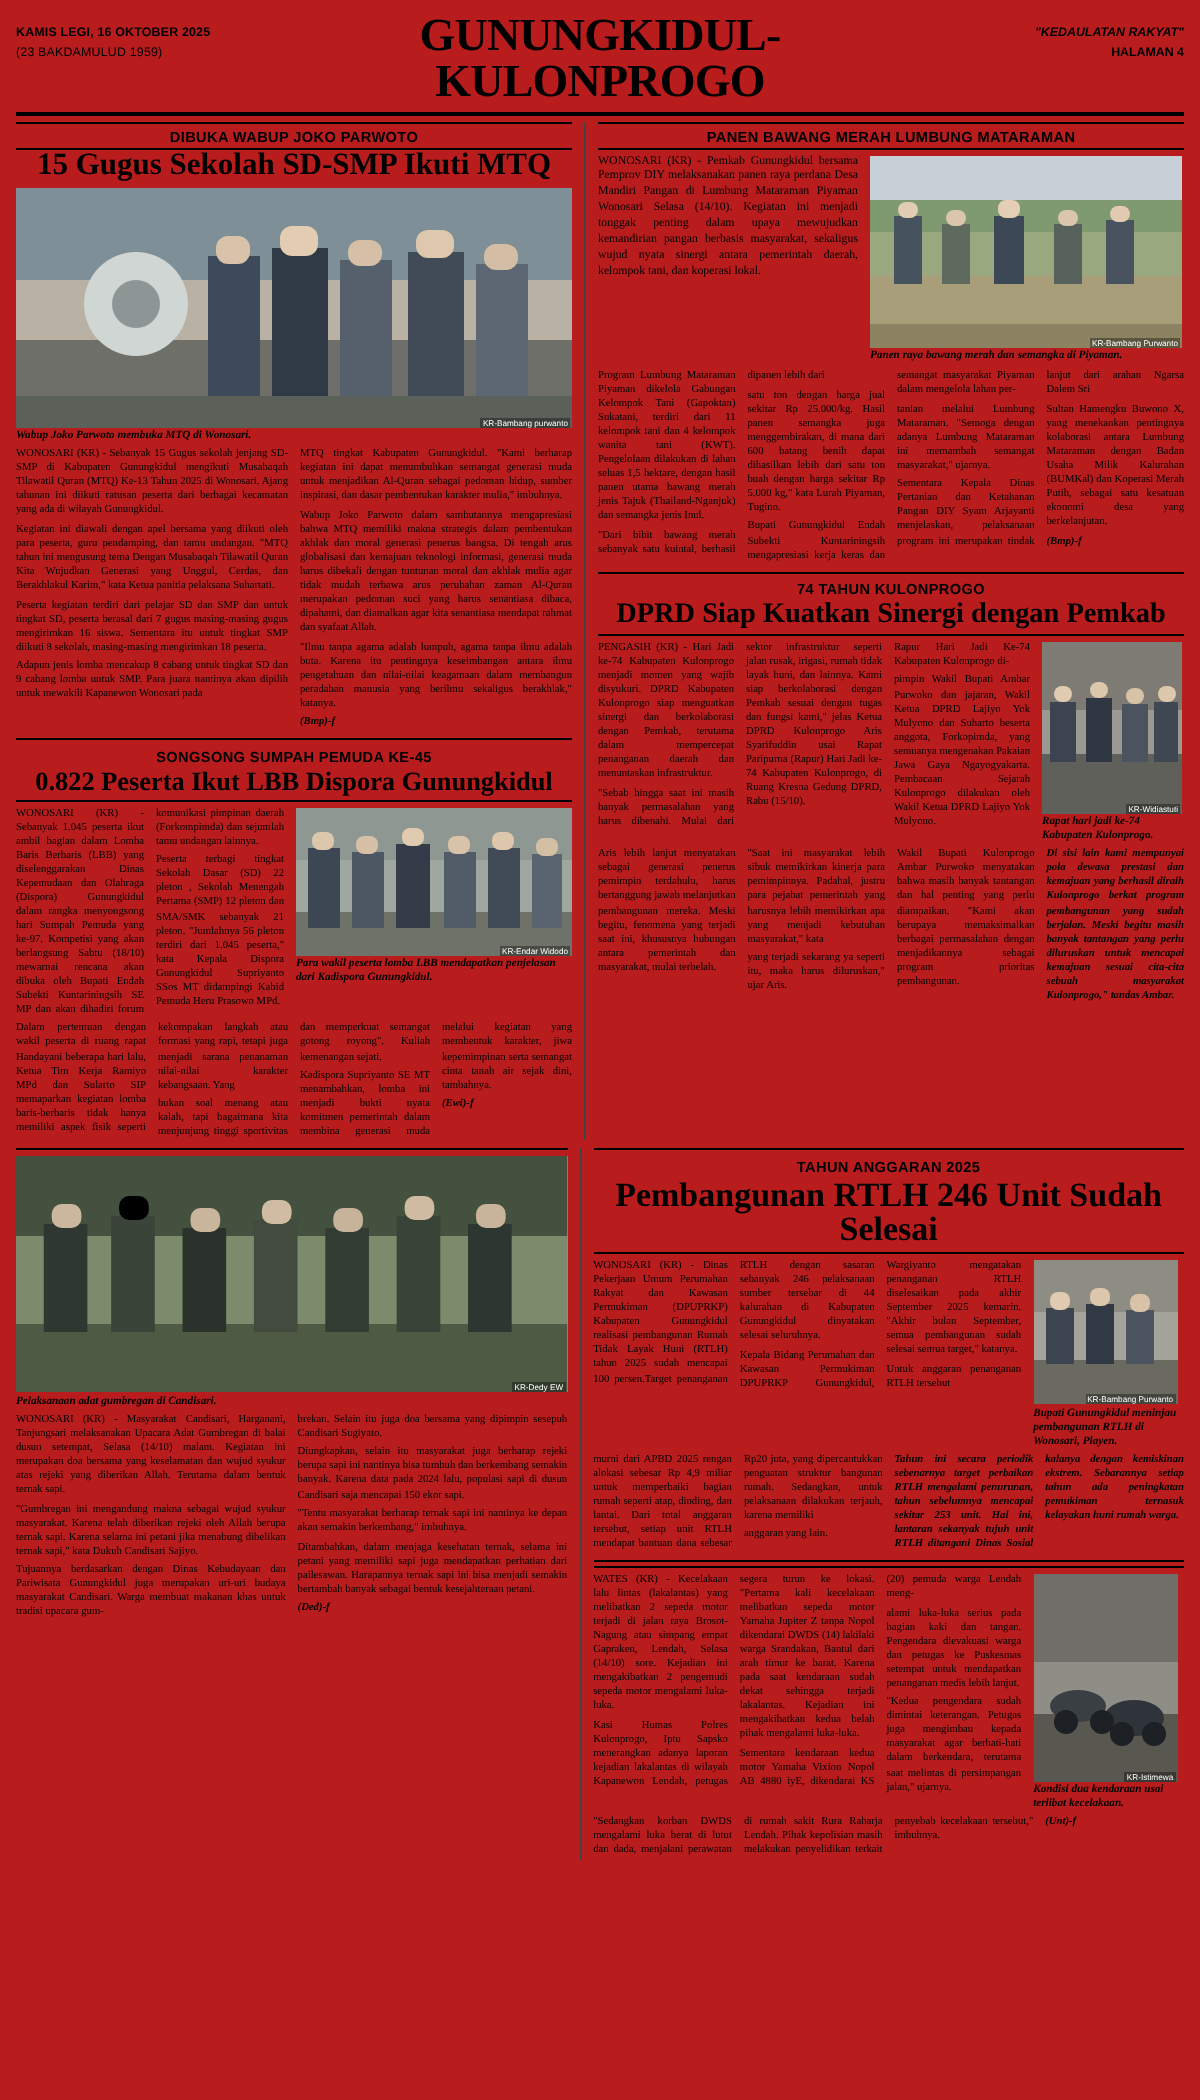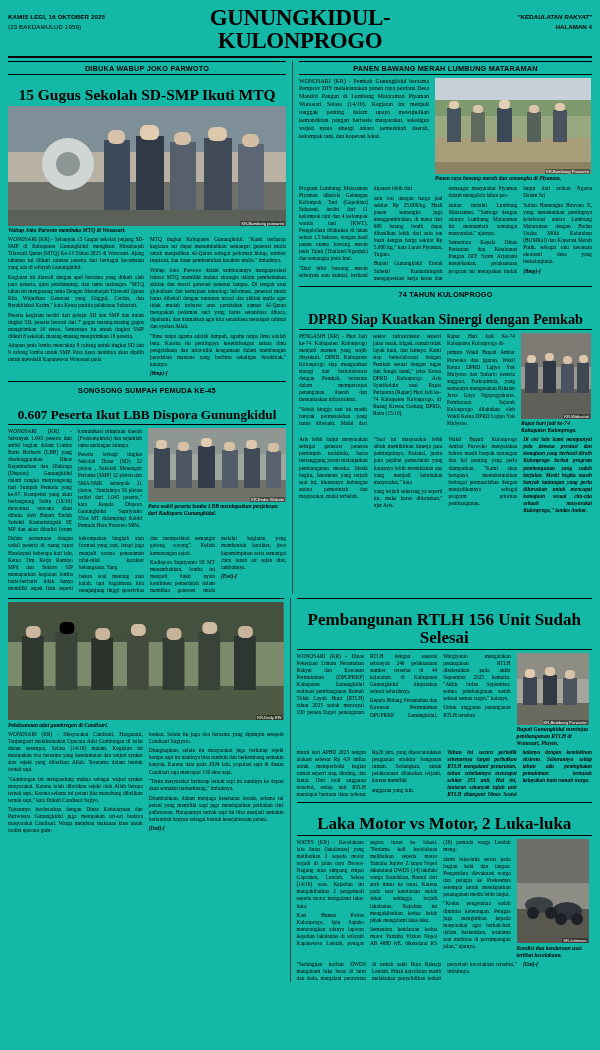--- a/index.html
+++ b/index.html
@@ -1,19 +1,19 @@
 <!DOCTYPE html>
 <html lang="id"><head>
 <meta charset="utf-8">
 <title>Newspaper Page</title>
 <style>
   html,body{margin:0;padding:0;background:#b9b9b9;}
   body{font-family:"Liberation Serif", serif;}
   .page{
-    width:600px;height:1050px;background:#14b8a6;margin:0 auto;position:relative;
+    width:600px;height:1050px;background:#b91c1c;margin:0 auto;position:relative;
     box-sizing:border-box;padding:6px 8px 4px 8px;overflow:hidden;
   }
   
   .masthead{display:flex;align-items:flex-start;justify-content:space-between;padding-bottom:2px;}
   .mh-left{font-family:"Liberation Sans",sans-serif;font-size:6.2px;line-height:1.55;width:120px;padding-top:6px;font-weight:bold;letter-spacing:.1px;}
   .mh-left .l2{font-weight:normal;}
   .mh-center{flex:1;text-align:center;}
   .mh-center .title{font-family:"Liberation Serif",serif;font-weight:bold;font-size:23px;letter-spacing:-0.4px;line-height:1;}
   .mh-right{width:120px;text-align:right;font-family:"Liberation Sans",sans-serif;font-size:6.2px;line-height:1.6;padding-top:6px;font-weight:bold;font-style:italic;}
   .mh-right .r2{font-style:normal;}
@@ -21,21 +21,21 @@
   .rule-thin{border-top:.7px solid #000;margin-top:1.2px;}
 
   
   .cols{display:flex;gap:6px;margin-top:3px;}
   .col-left{width:278px;}
   .col-right{width:298px;}
   .vsep{border-left:.6px solid #444;}
 
   .kicker{font-family:"Liberation Sans",sans-serif;font-size:7.3px;font-weight:bold;text-align:center;letter-spacing:.2px;padding:1.5px 0 1px;}
   .kicker-bar{border-top:.7px solid #000;border-bottom:.7px solid #000;}
-  .headline{font-family:"Liberation Serif",serif;font-weight:bold;text-align:center;line-height:1.04;margin-top:12px;}
+  .headline{font-family:"Liberation Serif",serif;font-weight:bold;text-align:center;line-height:1.04;}
   .h-15{font-size:15.5px;}
   .h-19{font-size:19.5px;}
   .h-13{font-size:13.2px;}
   .h-12{font-size:12.4px;}
   .h-14{font-size:14.2px;}
   .h-17{font-size:17px;}
 
   .photo{background:#8a9aa6;position:relative;overflow:hidden;}
   .cap{font-family:"Liberation Serif",serif;font-size:5.6px;font-style:italic;font-weight:bold;line-height:1.25;padding-top:1.5px;}
   .credit{position:absolute;right:1px;bottom:0;font-family:"Liberation Sans",sans-serif;font-size:4.1px;color:#fff;background:rgba(0,0,0,.35);padding:0 1px;}
@@ -109,21 +109,21 @@
           <p>Wabup Joko Parwoto dalam sambutannya mengapresiasi bahwa MTQ memiliki makna strategis dalam pembentukan akhlak dan moral generasi penerus bangsa. Di tengah arus globalisasi dan kemajuan teknologi informasi, generasi muda harus dibekali dengan tuntunan moral dan akhlak mulia agar tidak mudah terbawa arus perubahan zaman Al-Quran merupakan pedoman suci yang harus senantiasa dibaca, dipahami, dan diamalkan agar kita senantiasa mendapat rahmat dan syafaat Allah.</p>
           <p>"Ilmu tanpa agama adalah lumpuh, agama tanpa ilmu adalah buta. Karena itu pentingnya keseimbangan antara ilmu pengetahuan dan nilai-nilai keagamaan dalam membangun peradaban manusia yang berilmu sekaligus berakhlak," katanya.</p>
           <p class="endmark">(Bmp)-f</p>
         </div>
       </div>
 
       <div class="sep-line"></div>
 
       <div>
         <div class="kicker">SONGSONG SUMPAH PEMUDA KE-45</div>
-        <div class="headline h-13">0.607 Peserta Ikut LBB Dispora Gunungkidul</div>
+        <div class="headline h-13">0.822 Peserta Ikut LBB Dispora Gunungkidul</div>
         <div class="rule-thin" style="margin-top:2px;"></div>
         <div style="display:flex;gap:6px;margin-top:3px;">
           <div style="width:134px;">
             <div class="body-cols bc2">
               <p>WONOSARI (KR) - Sebanyak 1.045 peserta ikut ambil bagian dalam Lomba Baris Berbaris (LBB) yang diselenggarakan Dinas Kepemudaan dan Olahraga (Dispora) Gunungkidul dalam rangka menyongsong hari Sumpah Pemuda yang ke-97. Kompetisi yang akan berlangsung Sabtu (18/10) mewarnai rencana akan dibuka oleh Bupati Endah Subekti Kuntariningsih SE MP dan akan dihadiri forum komunikasi pimpinan daerah (Forkompimda) dan sejumlah tamu undangan lainnya.</p>
               <p>Peserta terbagi tingkat Sekolah Dasar (SD) 22 pleton , Sekolah Menengah Pertama (SMP) 12 pleton dan SMA/SMK sebanyak 21 pleton. "Jumlahnya 56 pleton terdiri dari 1.045 peserta," kata Kepala Dispora Gunungkidul Supriyanto SSos MT didampingi Kabid Pemuda Heru Prasowo MPd.</p>
             </div>
           </div>
           <div style="width:138px;">
             <div class="photo" style="height:74px;">
@@ -290,21 +290,22 @@
           <p>Ditambahkan, dalam menjaga kesehatan ternak, selama ini petani yang memiliki sapi juga mendapatkan perhatian dari pailesawan. Harapannya ternak sapi ini bisa menjadi semakin bertambah banyak sebagai bentuk kesejahteraan petani.</p>
           <p class="endmark">(Ded)-f</p>
         </div>
       </div>
     </div>
 
     <div class="col-right vsep" style="padding-left:6px;">
       <div class="sep-line" style="margin-top:0;"></div>
 
       <div>
-        <div class="headline h-17">Pembangunan RTLH 156 Unit Sudah Selesai</div>
+        <div class="kicker">TAHUN ANGGARAN 2025</div>
+        <div class="headline h-17">Pembangunan RTLH 246 Unit Sudah Selesai</div>
         <div class="rule-thin" style="margin-top:2px;"></div>
         <div style="display:flex;gap:6px;margin-top:3px;">
           <div style="width:214px;">
             <div class="body-cols bc3">
               <p>WONOSARI (KR) - Dinas Pekerjaan Umum Perumahan Rakyat dan Kawasan Permukiman (DPUPRKP) Kabupaten Gunungkidul realisasi pembangunan Rumah Tidak Layak Huni (RTLH) tahun 2025 sudah mencapai 100 persen.Target penanganan RTLH dengan sasaran sebanyak 246 pelaksanaan sumber tersebar di 44 kalurahan di Kabupaten Gunungkidul dinyatakan selesai seluruhnya.</p>
               <p>Kepala Bidang Perumahan dan Kawasan Permukiman DPUPRKP Gunungkidul, Wargiyanto mengatakan penanganan RTLH diselesaikan pada akhir September 2025 kemarin. "Akhir bulan September, semua pembangunan sudah selesai semua target," katanya.</p>
               <p>Untuk anggaran penanganan RTLH tersebut</p>
             </div>
           </div>
           <div style="width:72px;">
@@ -328,21 +329,20 @@
         <div class="body-cols bc4" style="margin-top:2px;">
           <p>murni dari APBD 2025 rengan alokasi sebesar Rp 4,9 miliar untuk memperbaiki bagian rumah seperti atap, dinding, dan lantai. Dari total anggaran tersebut, setiap unit RTLH mendapat bantuan dana sebesar Rp20 juta, yang dipercantukkan penguatan struktur bangunan rumah. Sedangkan, untuk pelaksanaan dilakukan terjauh, karena memiliki</p>
           <p>anggaran yang lain.</p>
           <p class="endmark">Tahun ini secara periodik sebenarnya target perbaikan RTLH mengalami penurunan, tahun sebelumnya mencapai sekitar 253 unit. Hal ini, lantaran sekanyak tujuh unit RTLH ditangani Dinas Sosial kalanya dengan kemiskinan ekstrem. Sebarannya setiap tahun ada peningkatan pemukiman ternasuk kelayakan huni rumah warga.</p>
         </div>
       </div>
 
       <div class="sep-line"></div>
 
       <div>
-        <div class="headline h-17">Laka Motor vs Motor, 2 Luka-luka</div>
         <div class="rule-thin" style="margin-top:2px;"></div>
         <div style="display:flex;gap:6px;margin-top:3px;">
           <div style="width:214px;">
             <div class="body-cols bc3">
               <p>WATES (KR) - Kecelakaan lalu lintas (lakalantas) yang melibatkan 2 sepeda motor terjadi di jalan raya Brosot-Nagung atau simpang empat Gapraken, Lendah, Selasa (14/10) sore. Kejadian ini mengakibatkan 2 pengemudi sepeda motor mengalami luka-luka.</p>
               <p>Kasi Humas Polres Kulonprogo, Iptu Sapsko menerangkan adanya laporan kejadian lakalantas di wilayah Kapanewon Lendah, petugas segera turun ke lokasi. "Pertama kali kecelakaan melibatkan sepeda motor Yamaha Jupiter Z tanpa Nopol dikendarai DWDS (14) lakilaki warga Srandakan, Bantul dari arah timur ke barat. Karena pada saat kendaraan sudah dekat sehingga terjadi lakalantas. Kejadian ini mengakibatkan kedua belah pihak mengalami luka-luka.</p>
               <p>Sementara kendaraan kedua motor Yamaha Vixion Nopol AB 4880 iyE, dikendarai KS (20) pemuda warga Lendah meng-</p>
               <p>alami luka-luka serius pada bagian kaki dan tangan. Pengendara dievakuasi warga dan petugas ke Puskesmas setempat untuk mendapatkan penanganan medis lebih lanjut.</p>
               <p>"Kedua pengendara sudah dimintai keterangan. Petugas juga mengimbau kepada masyarakat agar berhati-hati dalam berkendara, terutama saat melintas di persimpangan jalan," ujarnya.</p>
             </div>

